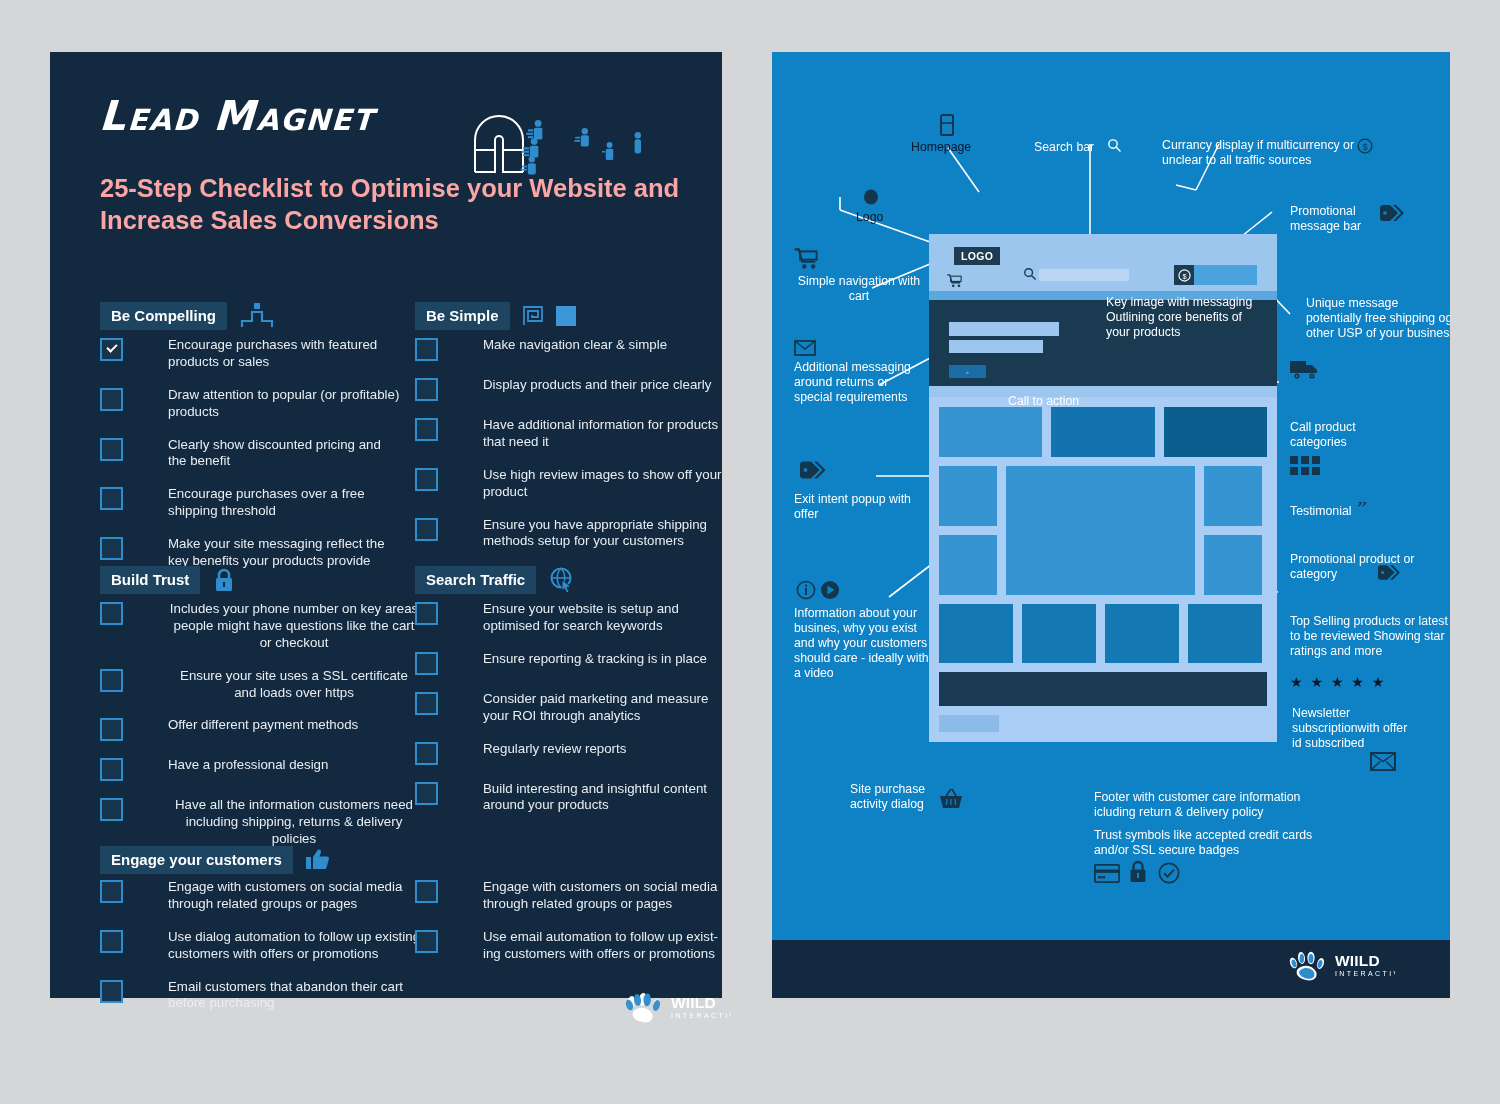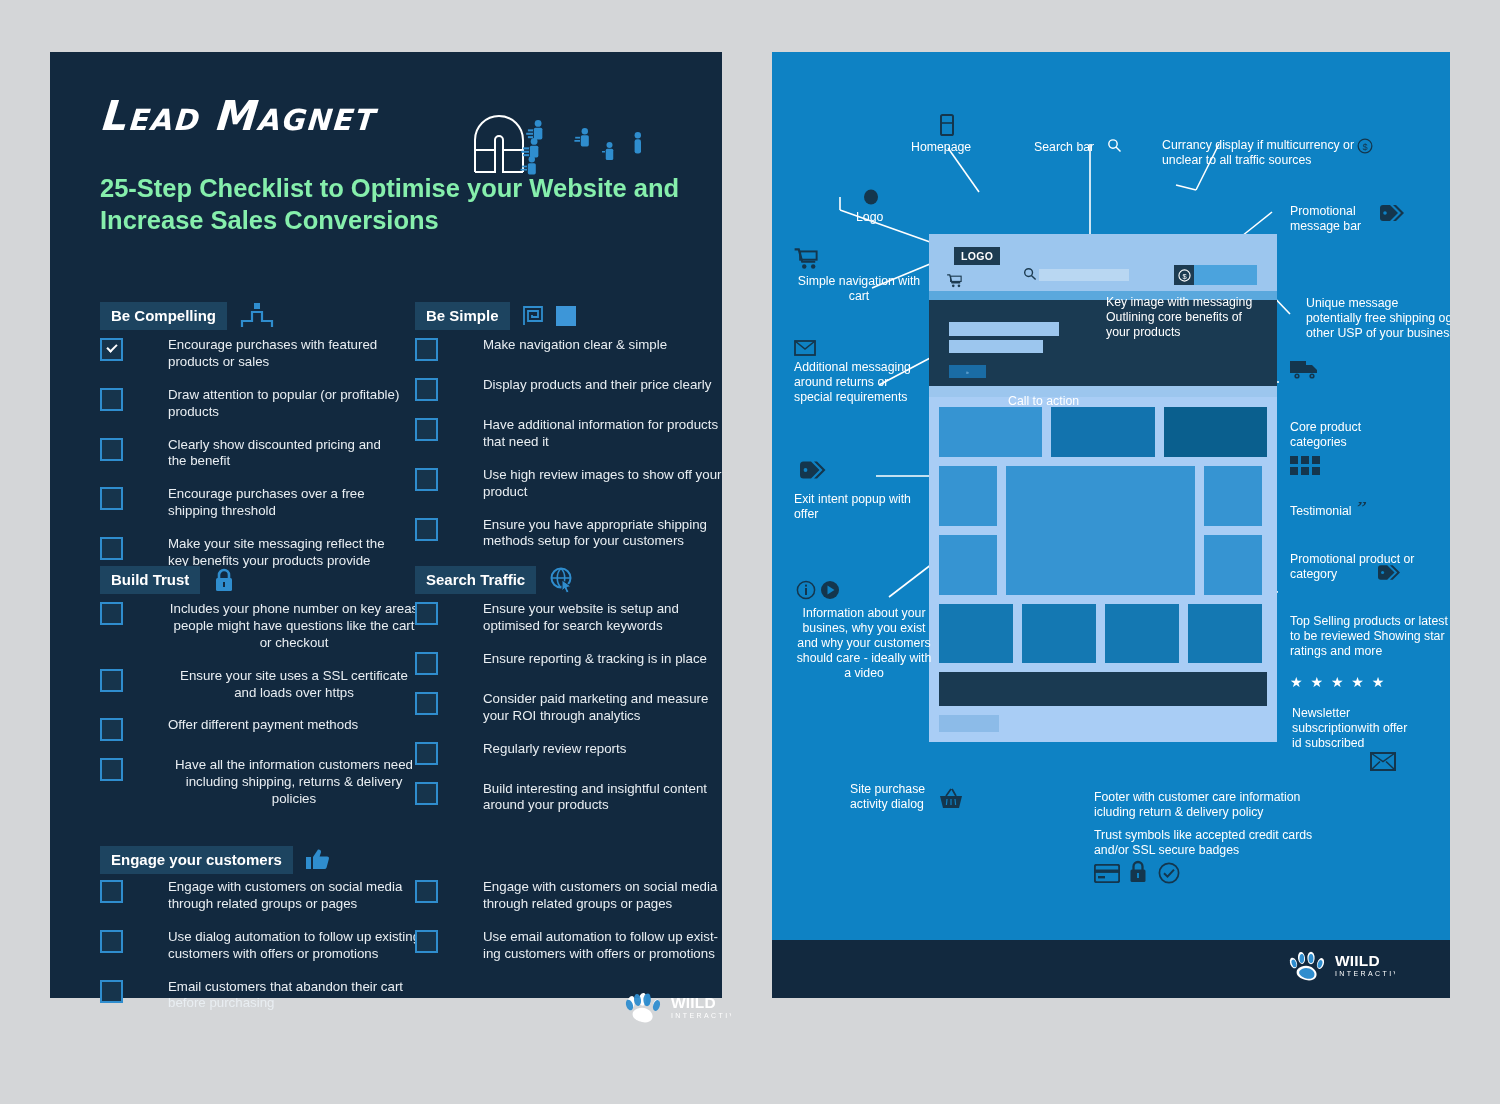--- a/index.html
+++ b/index.html
@@ -22,21 +22,21 @@
     font-weight:bold; font-style:italic;
     font-size:41px; letter-spacing:1.5px;
     color:#ffffff;
     font-variant:small-caps;
     transform:skewX(-6deg);
   }
   #magnet-art { position:absolute; left:405px; top:58px; }
 
   #checklist-heading {
     position:absolute; left:50px; top:120px; width:590px;
-    color:#86efac; font-size:25.5px; font-weight:bold; line-height:1.26;
+    color:#fca5a5; font-size:25.5px; font-weight:bold; line-height:1.26;
   }
 
   .sec-head-wrap { position:absolute; display:flex; align-items:center; gap:13px; }
   .sec-head {
     background:#1d4460; color:#ffffff;
     font-size:15px; font-weight:bold;
     padding:5px 11px 6px 11px;
     white-space:nowrap;
   }
   .sec-icon { display:flex; align-items:center; }
@@ -109,21 +109,21 @@
   .wf-cell { background:#3694d2; }
   .wf-mid { display:flex; gap:9px; margin-bottom:9px; }
   .wf-mid-col { display:flex; flex-direction:column; gap:9px; }
   .wf-darkbar { background:#1a3a52; height:34px; margin-bottom:9px; }
   .wf-smallbtn { width:60px; height:17px; background:#8cbbe8; }
 
   
   .anno {
     position:absolute; color:#ffffff; font-size:12.3px; line-height:1.21;
   }
-  .anno.dark { color:#ffffff; }
+  .anno.dark { color:#0f172a; }
   .anno-icon { position:absolute; }
   svg.leader { position:absolute; left:0; top:0; pointer-events:none; }
 </style>
 </head>
 <body>
 
 <div id="left-panel">
 
   <div id="brand-title">Lead Magnet</div>
 
@@ -259,20 +259,24 @@
         <div class="chk-box"></div>
         <div class="chk-txt">Includes your phone number on key areas people might have questions like the cart or checkout</div>
       </div>
       <div class="chk-row">
         <div class="chk-box"></div>
         <div class="chk-txt">Ensure your site uses a SSL certificate and loads over https</div>
       </div>
       <div class="chk-row">
         <div class="chk-box"></div>
         <div class="chk-txt">Offer different payment methods</div>
+      </div>
+      <div class="chk-row">
+        <div class="chk-box"></div>
+        <div class="chk-txt">Have a professional design</div>
       </div>
       <div class="chk-row">
         <div class="chk-box"></div>
         <div class="chk-txt">Have all the information customers need including shipping, returns &amp; delivery policies</div>
       </div>
     </div>
 
   <div class="sec-head-wrap" style="left:365px; top:514px;">
     <div class="sec-head">Search Traffic</div>
     <div class="sec-icon">
@@ -515,21 +519,21 @@
     <svg width="22" height="16" viewBox="0 0 22 16">
         <rect x="1" y="1" width="20" height="14" stroke="#14364d" stroke-width="1.8" fill="none"></rect>
         <path d="M1 1 L11 9 L21 1" stroke="#14364d" stroke-width="1.6" fill="none"></path>
       </svg>
   </div>
   <div class="anno" style="left:22px;top:308px;width:130px;">Additional messaging around returns or special requirements</div>
 
   <div class="anno" style="left:334px;top:243px;width:160px;">Key image with messaging Outlining core benefits of your products</div>
   <div class="anno" style="left:236px;top:342px;">Call to action</div>
 
-  <div class="anno" style="left:518px;top:368px;width:120px;">Core product categories</div>
+  <div class="anno" style="left:518px;top:368px;width:120px;">Call product categories</div>
   <div class="anno-icon" style="left:518px;top:404px;">
     <svg width="32" height="20" viewBox="0 0 32 20">
         <g fill="#14364d">
           <rect x="0" y="0" width="8" height="8"></rect>
           <rect x="11" y="0" width="8" height="8"></rect>
           <rect x="22" y="0" width="8" height="8"></rect>
           <rect x="0" y="11" width="8" height="8"></rect>
           <rect x="11" y="11" width="8" height="8"></rect>
           <rect x="22" y="11" width="8" height="8"></rect>
         </g>
@@ -567,21 +571,21 @@
         <rect x="9" y="8" width="2" height="7" fill="#14364d"></rect>
         <rect x="9" y="4.6" width="2" height="2" fill="#14364d"></rect>
       </svg>
   </div>
   <div class="anno-icon" style="left:48px;top:528px;">
     <svg width="20" height="20" viewBox="0 0 20 20">
         <circle cx="10" cy="10" r="9" fill="#14364d"></circle>
         <path d="M7.5 5.5 L14.5 10 L7.5 14.5 Z" fill="#0e82c4"></path>
       </svg>
   </div>
-  <div class="anno" style="left:22px;top:554px;width:140px;text-align:center;">Information about your busines, why you exist and why your customers should care - ideally with a video</div>
+  <div class="anno" style="left:22px;top:554px;width:140px;">Information about your busines, why you exist and why your customers should care - ideally with a video</div>
 
   <div class="anno" style="left:518px;top:562px;width:162px;">Top Selling products or latest to be reviewed Showing star ratings and more</div>
   <div class="anno dark" style="left:518px;top:622px;font-size:14px;letter-spacing:2px;">★ ★ ★ ★ ★</div>
 
   <div class="anno" style="left:520px;top:654px;width:120px;">Newsletter subscriptionwith offer id subscribed</div>
   <div class="anno-icon" style="left:598px;top:700px;">
     <svg width="26" height="19" viewBox="0 0 26 19">
         <rect x="1" y="1" width="24" height="17" stroke="#14364d" stroke-width="2" fill="none"></rect>
         <path d="M1 1 L13 9.5 L25 1 M1 18 L10 9.5 M25 18 L16 9.5" stroke="#14364d" stroke-width="1.5" fill="none"></path>
       </svg>

